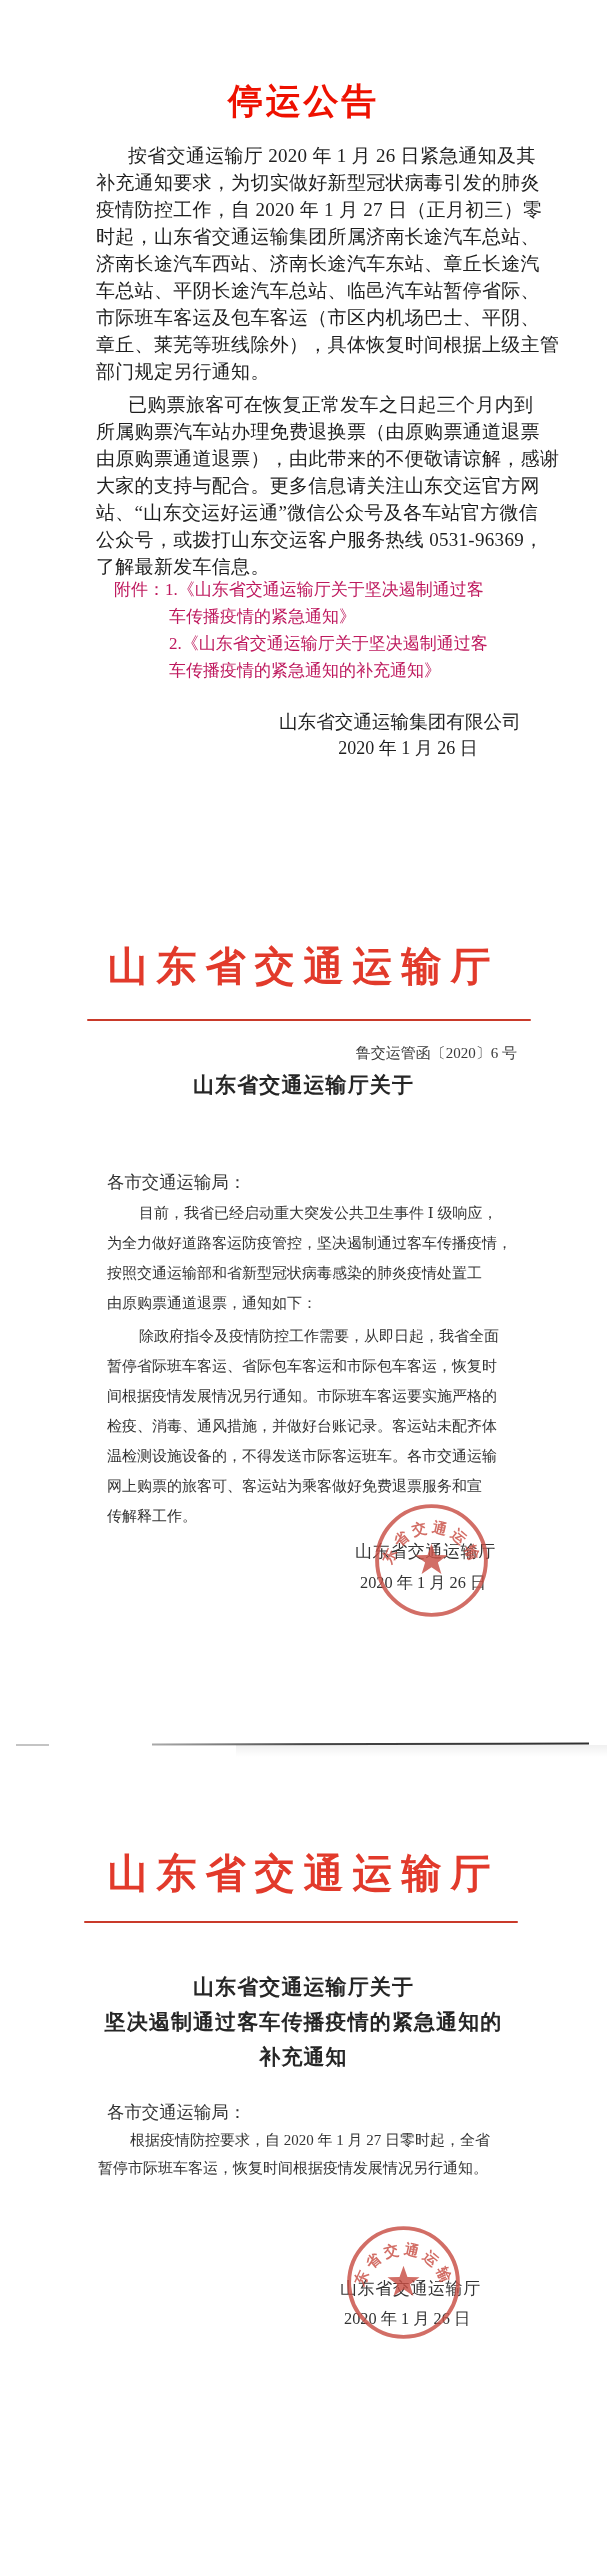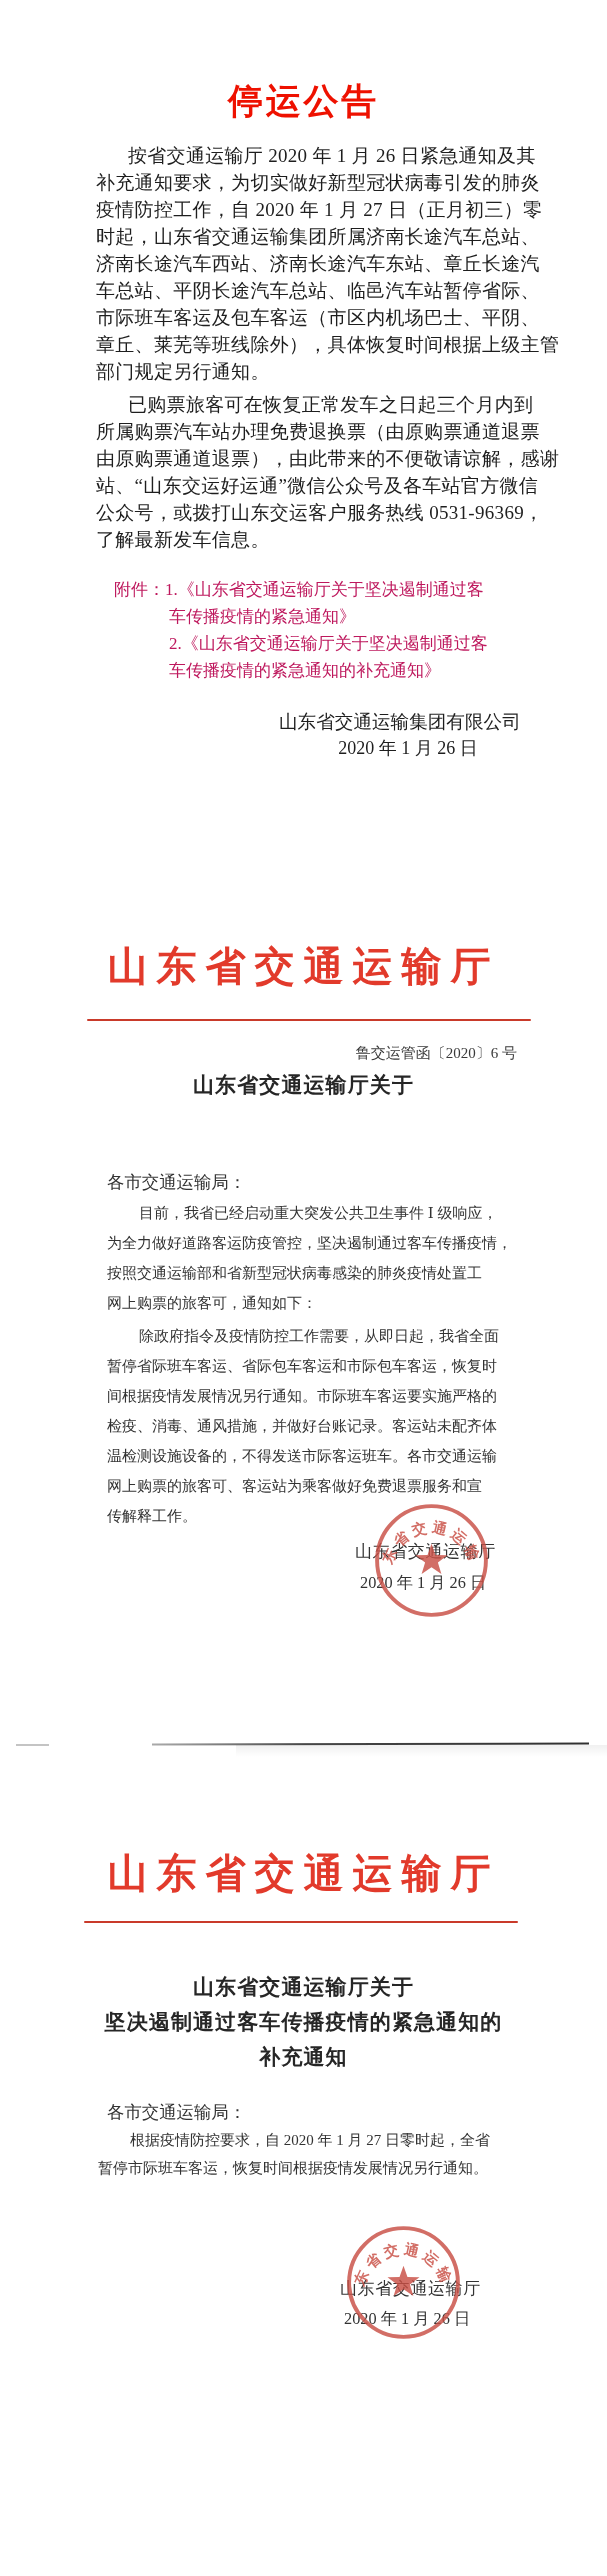--- a/index.html
+++ b/index.html
@@ -80,20 +80,21 @@
         <div>车总站、平阴长途汽车总站、临邑汽车站暂停省际、</div>
         <div>市际班车客运及包车客运（市区内机场巴士、平阴、</div>
         <div>章丘、莱芜等班线除外），具体恢复时间根据上级主管</div>
         <div>部门规定另行通知。</div>
       </div>
 
     <div class="abs p1-para p1-p2 first-indent nowrap">
         <div>已购票旅客可在恢复正常发车之日起三个月内到</div>
         <div>所属购票汽车站办理免费退换票（由原购票通道退票</div>
         <div>由原购票通道退票），由此带来的不便敬请谅解，感谢</div>
+        <div>大家的支持与配合。更多信息请关注山东交运官方网</div>
         <div>站、“山东交运好运通”微信公众号及各车站官方微信</div>
         <div>公众号，或拨打山东交运客户服务热线 0531-96369，</div>
         <div>了解最新发车信息。</div>
       </div>
 
     <div class="abs p1-att nowrap">
         <div>附件：1.《山东省交通运输厅关于坚决遏制通过客</div>
         <div>车传播疫情的紧急通知》</div>
         <div>2.《山东省交通运输厅关于坚决遏制通过客</div>
         <div>车传播疫情的紧急通知的补充通知》</div>
@@ -111,21 +112,21 @@
     <div class="abs doc-title d2-title nowrap">
         <div>山东省交通运输厅关于</div>
       </div>
 
     <div class="abs salutation d2-salutation">各市交通运输局：</div>
 
     <div class="abs scan-para d2-p1 first-indent nowrap">
         <div>目前，我省已经启动重大突发公共卫生事件 Ⅰ 级响应，</div>
         <div>为全力做好道路客运防疫管控，坚决遏制通过客车传播疫情，</div>
         <div>按照交通运输部和省新型冠状病毒感染的肺炎疫情处置工</div>
-        <div>网上购票的旅客可，通知如下：</div>
+        <div>由原购票通道退票，通知如下：</div>
       </div>
 
     <div class="abs scan-para d2-p2 first-indent nowrap">
         <div>除政府指令及疫情防控工作需要，从即日起，我省全面</div>
         <div>暂停省际班车客运、省际包车客运和市际包车客运，恢复时</div>
         <div>间根据疫情发展情况另行通知。市际班车客运要实施严格的</div>
         <div>检疫、消毒、通风措施，并做好台账记录。客运站未配齐体</div>
         <div>温检测设施设备的，不得发送市际客运班车。各市交通运输</div>
         <div>网上购票的旅客可、客运站为乘客做好免费退票服务和宣</div>
         <div>传解释工作。</div>

